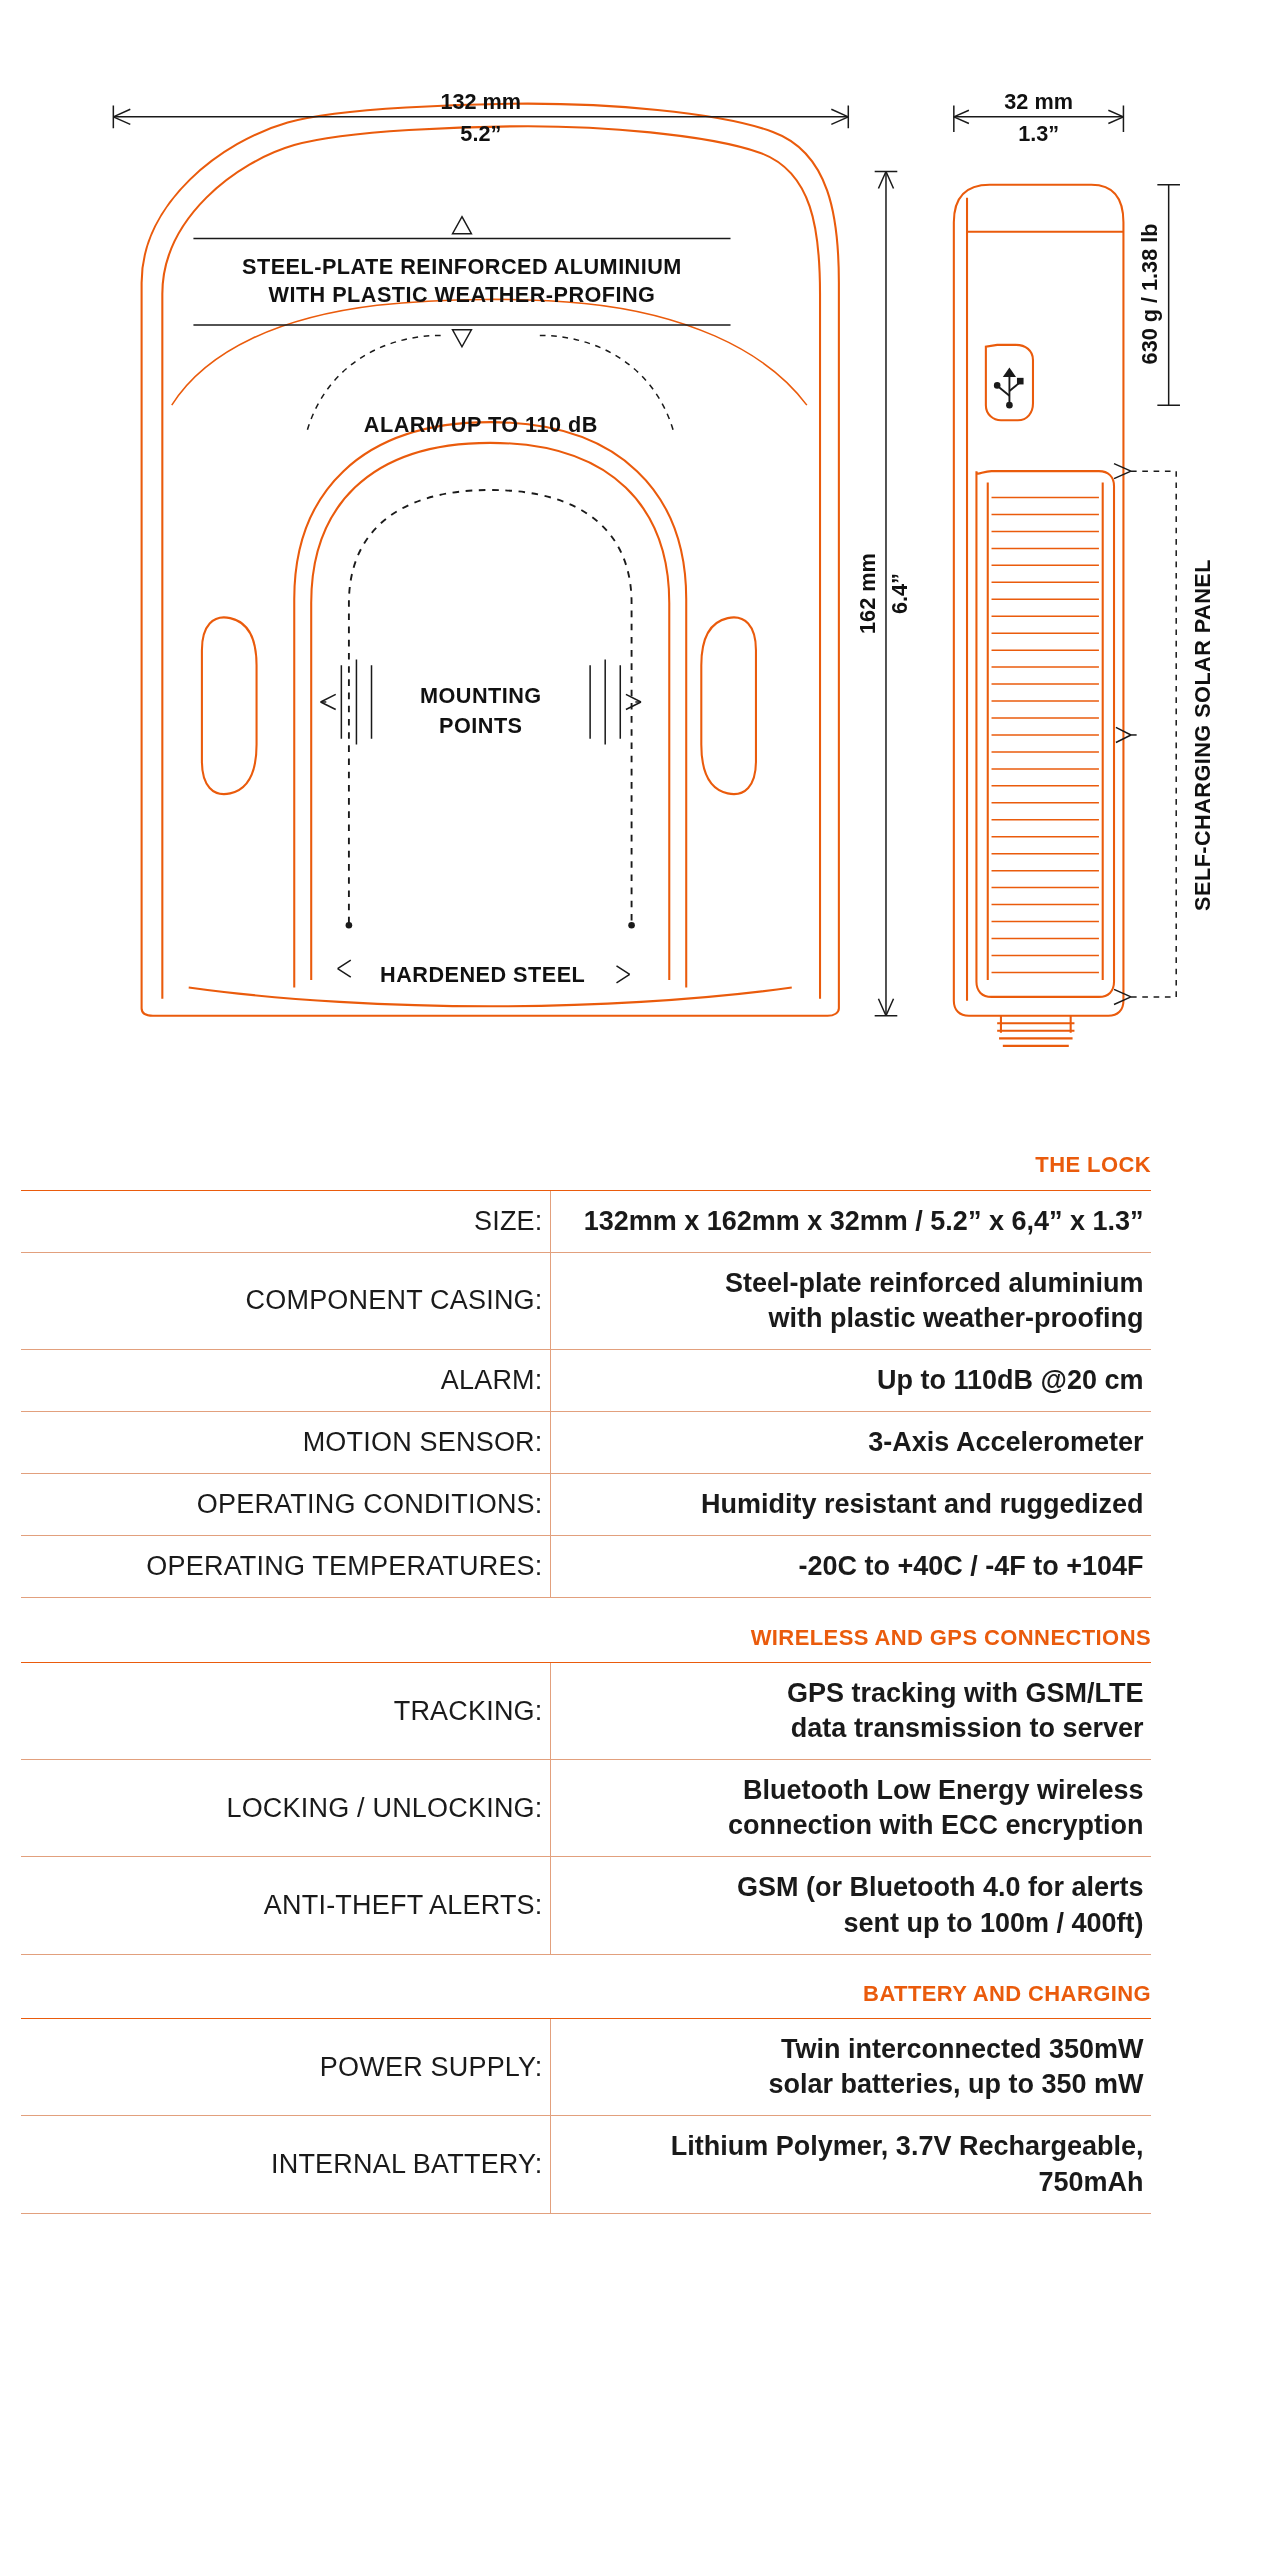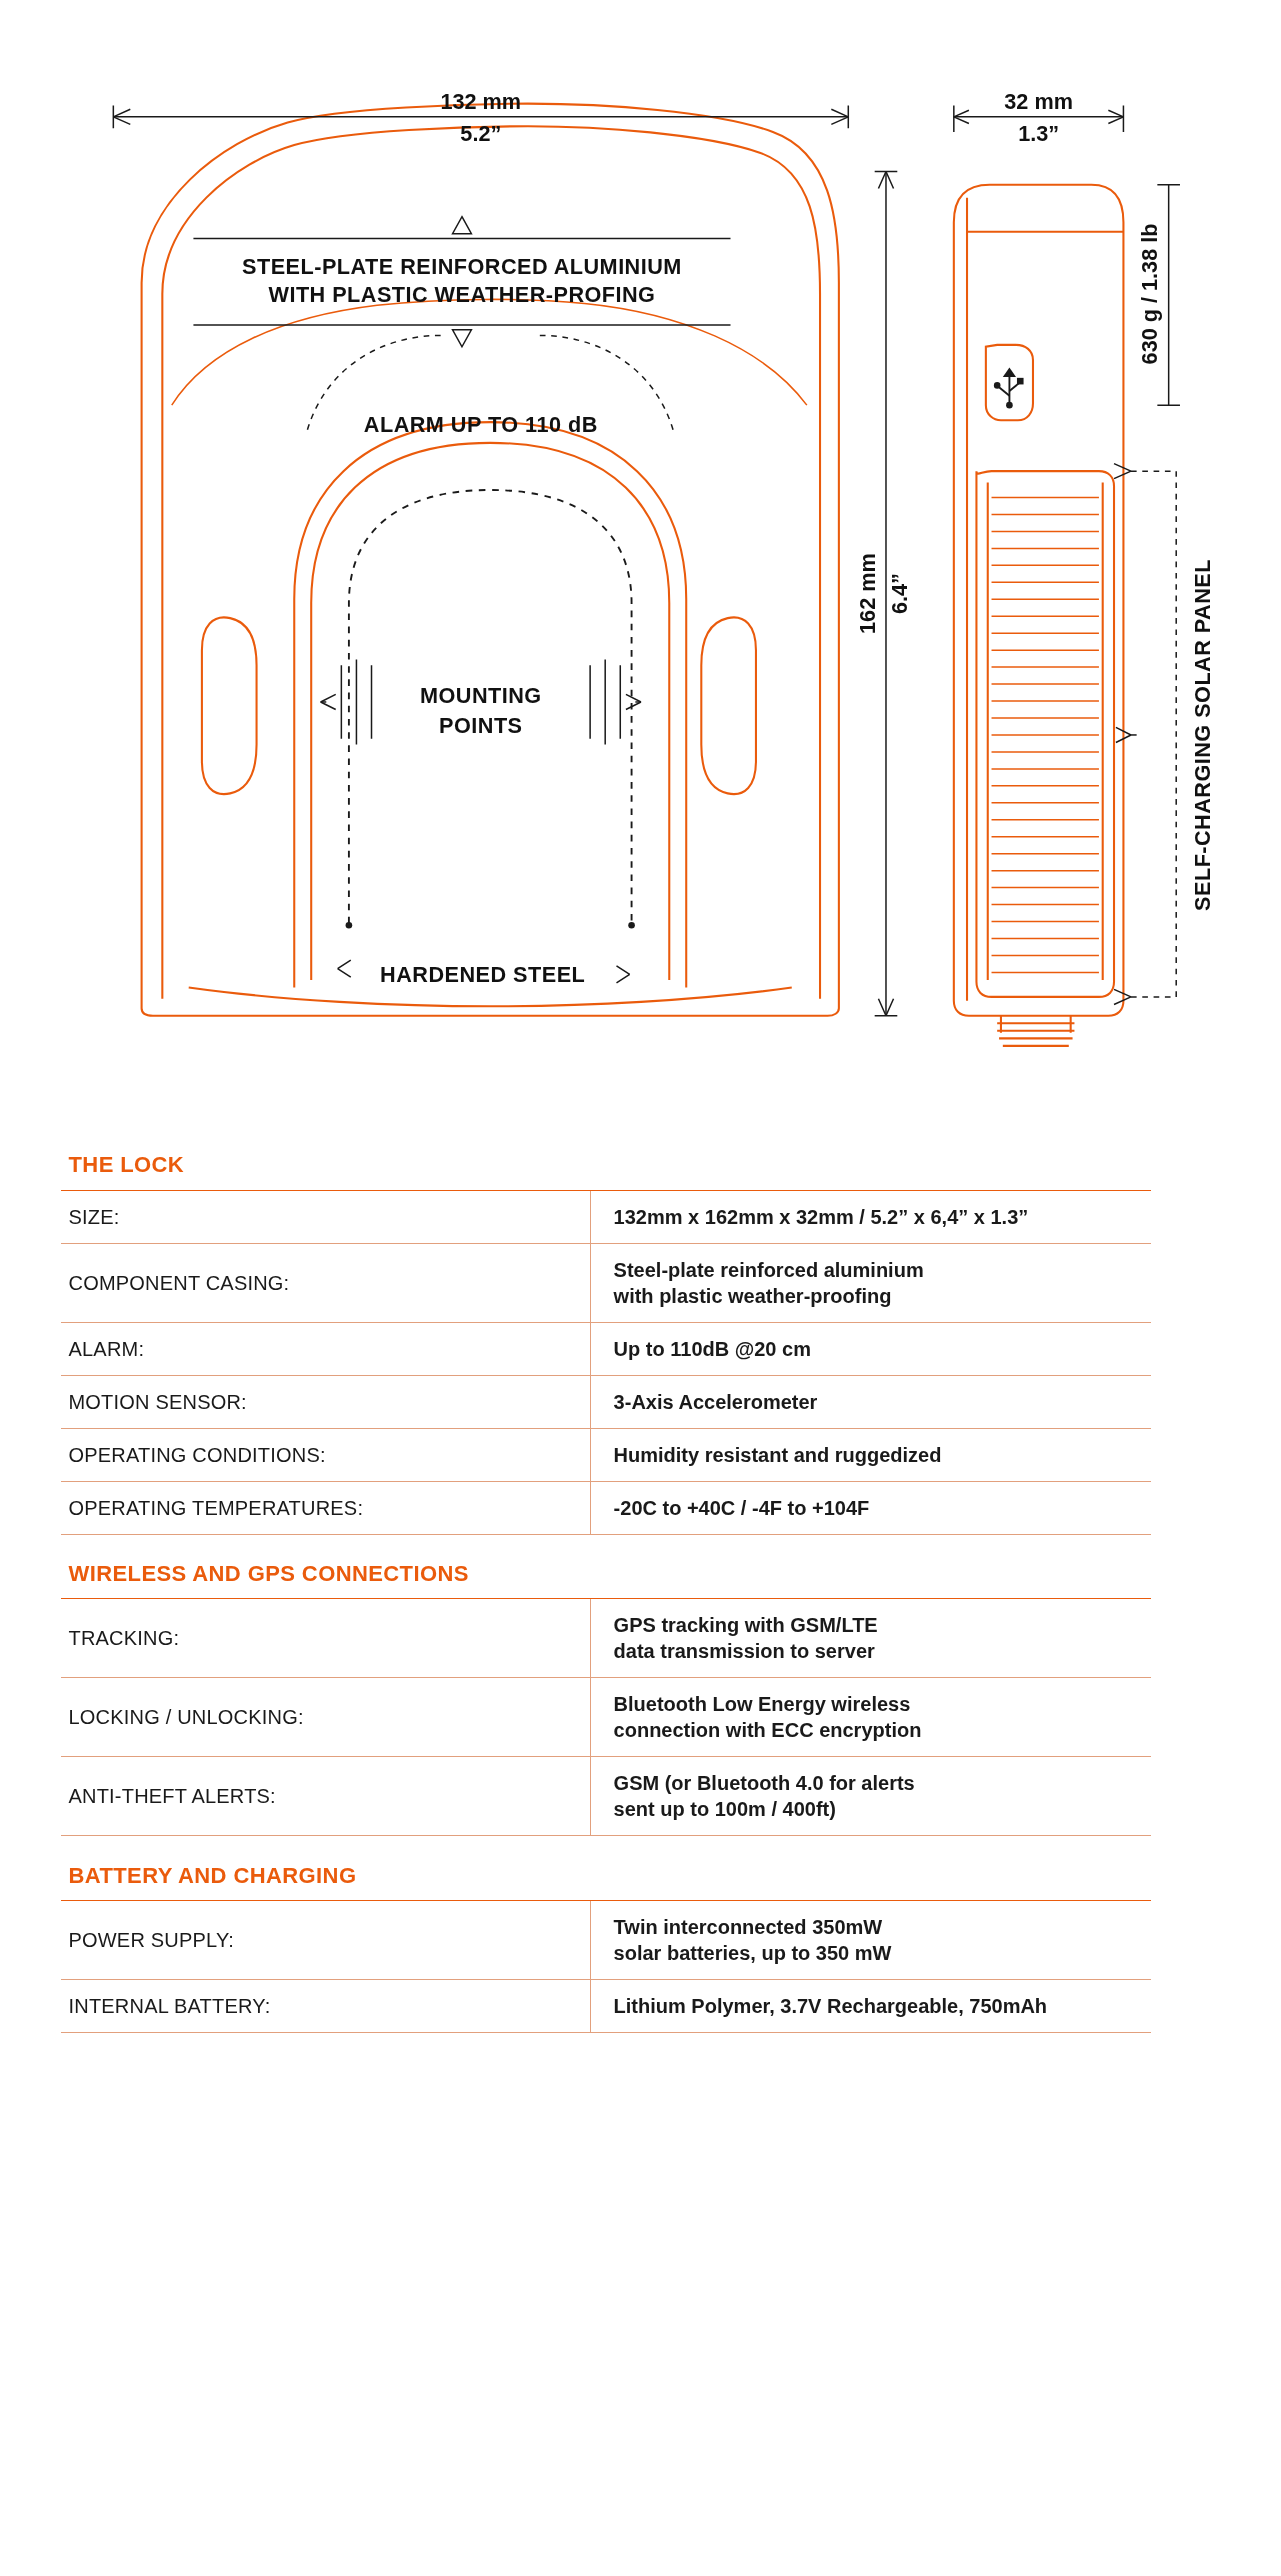--- a/index.html
+++ b/index.html
@@ -25,22 +25,23 @@
     position: relative;
     width: 1282px;
     height: 1126px;
   }
   .diagram svg {
     display: block;
   }
 
   
   .specs {
-    padding: 0 45px 38px 61px;
+    padding: 0 45px 38px 21px;
     box-sizing: border-box;
+    text-align: right;
   }
   .section {
     margin-top: 9.4px;
   }
   .section-title {
     color: #ea5b0c;
     font-size: 22px;
     font-weight: bold;
     letter-spacing: 0.4px;
     padding: 17px 0 11.3px 7.5px;
@@ -49,21 +50,21 @@
   }
   table.spec-table {
     width: 100%;
     border-collapse: collapse;
     table-layout: fixed;
   }
   table.spec-table td {
     border-bottom: 0.9px solid #e2a07d;
     vertical-align: middle;
     padding: 13px 7.5px;
-    font-size: 20px;
+    font-size: 27px;
     line-height: 1.3;
   }
   table.spec-table td.label {
     width: 514px;
     letter-spacing: 0.2px;
     border-right: 0.9px solid #e2a07d;
     text-transform: uppercase;
   }
   table.spec-table td.value {
     padding-left: 22.6px;

